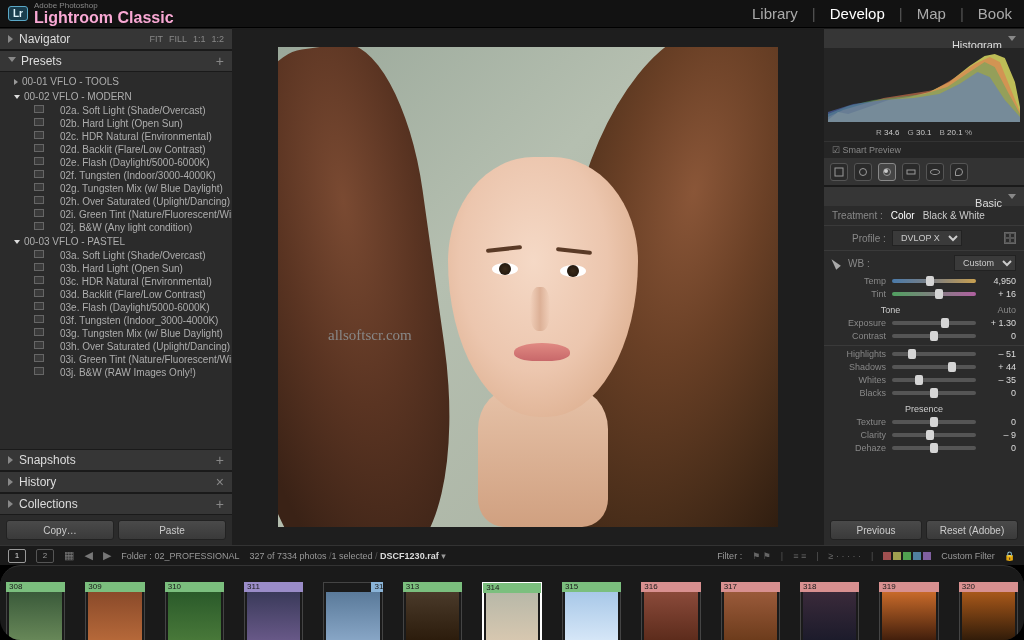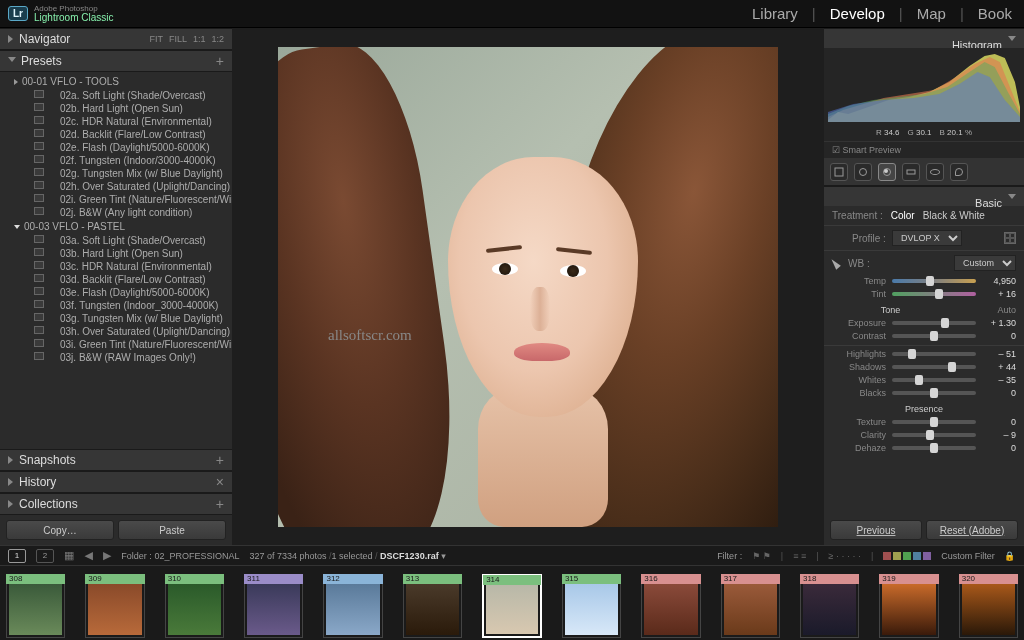--- a/index.html
+++ b/index.html
@@ -5,21 +5,21 @@
 * { margin:0; padding:0; box-sizing:border-box; font-family:"Segoe UI","Helvetica Neue",Arial,sans-serif; user-select:none; }
 body { background:#000; color:#b8b8b8; width:1024px; height:640px; overflow:hidden; font-size:11px; }
 .app { display:flex; flex-direction:column; height:100%; }
 
 
 .topbar { display:flex; align-items:center; height:28px; padding:0 12px 0 8px; background:#121212; border-bottom:1px solid #000; }
 .logo { display:flex; align-items:center; gap:6px; }
 .logo-badge { width:20px; height:15px; background:#1a3d4d; border:1px solid #5aa8c7; border-radius:3px; display:flex; align-items:center; justify-content:center; font-size:10px; color:#dff3fb; font-weight:600; }
 .logo-text { display:flex; flex-direction:column; line-height:1; }
 .logo-text small { font-size:8px; color:#888; }
-.logo-text span { font-size:10px; color:#86efac; font-weight:400; }
+.logo-text span { font-size:16px; color:#f9a8d4; font-weight:700; }
 .modules { margin-left:auto; display:flex; gap:14px; font-size:15px; color:#aaa; }
 .modules span { cursor:pointer; }
 .modules .sep { color:#555; }
 .modules .active { color:#fff; }
 
 
 .main { flex:1; display:flex; background:#1a1a1a; min-height:0; }
 
 
 .left { width:232px; background:#2b2b2b; display:flex; flex-direction:column; overflow:hidden; }
@@ -97,35 +97,35 @@
 .slider-row .track { flex:1; height:4px; background:#555; border-radius:2px; position:relative; cursor:pointer; }
 .slider-row .track.temp { background:linear-gradient(90deg,#4a7aaa,#808080,#c8a050); }
 .slider-row .track.tint { background:linear-gradient(90deg,#50a060,#808080,#b060a0); }
 .slider-row .knob { position:absolute; top:-3px; width:8px; height:10px; background:#d5d5d5; border-radius:2px; transform:translateX(-50%); }
 .slider-row .val { width:34px; text-align:right; color:#ddd; font-size:9px; }
 .section-head { display:flex; padding:4px 8px 2px; font-size:9px; color:#ccc; }
 .section-head .sh-title { margin:0 auto; }
 .section-head .sh-right { margin-left:auto; color:#888; cursor:pointer; }
 .divider { height:1px; background:#3a3a3a; margin:2px 0; }
 
-.right-buttons { display:flex; gap:4px; padding:5px 6px;text-decoration:underline; }
+.right-buttons { display:flex; gap:4px; padding:5px 6px; }
 .right-buttons button { flex:1; height:20px; background:linear-gradient(#4a4a4a,#3a3a3a); border:1px solid #222; border-radius:3px; color:#ccc; font-size:10px; cursor:pointer; }
 
 
 .statusbar { height:20px; background:#1a1a1a; border-top:1px solid #333; display:flex; align-items:center; padding:0 8px; gap:10px; font-size:9px; color:#999; }
 .statusbar .monbtn { width:18px; height:14px; border:1px solid #555; border-radius:2px; display:flex; align-items:center; justify-content:center; font-size:8px; cursor:pointer; }
 .statusbar .monbtn.active { border-color:#999; color:#ddd; }
 .statusbar .navarrow { font-size:11px; color:#777; cursor:pointer; }
 .statusbar .pipe { color:#555; }
-.filmstrip { height:75px; background:#1a1a1a; display:flex; padding:8px 6px; gap:20px; overflow:hidden; border-top:1px solid #333; }
+.filmstrip { height:75px; background:#1a1a1a; display:flex; padding:16px 6px; gap:20px; overflow:hidden; border-top:1px solid #333;border-radius:21px; }
 .thumb { width:74px; height:64px; position:relative; border:1px solid #444; cursor:pointer; }
 .thumb .num { position:absolute; top:-1px; left:-1px; right:-1px; height:10px; font-size:8px; color:#1a1a1a; padding:0 3px; }
 .thumb.green .num { background:#7bbf7e; }
 .thumb.purple .num { background:#9a8cc8; }
-.thumb.blue .num { background:#8ab4d8; }
+.thumb.blue .num { background:#8ab4d8;margin-left:48px; }
 .thumb.red .num { background:#d89090; }
 .thumb .img { position:absolute; top:9px; left:2px; right:2px; bottom:2px; }
 .thumb.sel { border:2px solid #fff; }
 </style>
 </head>
 <body>
 
 <div class="app">
 
   <div class="topbar">
@@ -162,20 +162,24 @@
       </div>
       <div class="panel-head expanded">
         <div class="tri"></div>
         <div class="title">Presets</div>
         <div class="ext">+</div>
       </div>
       <div class="preset-list" id="preset-list">
           <div class="folder">
             <span class="ftri"></span>
             <span>00-01 VFLO - TOOLS</span>
+          </div>
+          <div class="folder open">
+            <span class="ftri"></span>
+            <span>00-02 VFLO - MODERN</span>
           </div>
           <div class="preset">
             <span class="chip"></span>
             <span>02a. Soft Light (Shade/Overcast)</span>
           </div>
           <div class="preset">
             <span class="chip"></span>
             <span>02b. Hard Light (Open Sun)</span>
           </div>
           <div class="preset">

